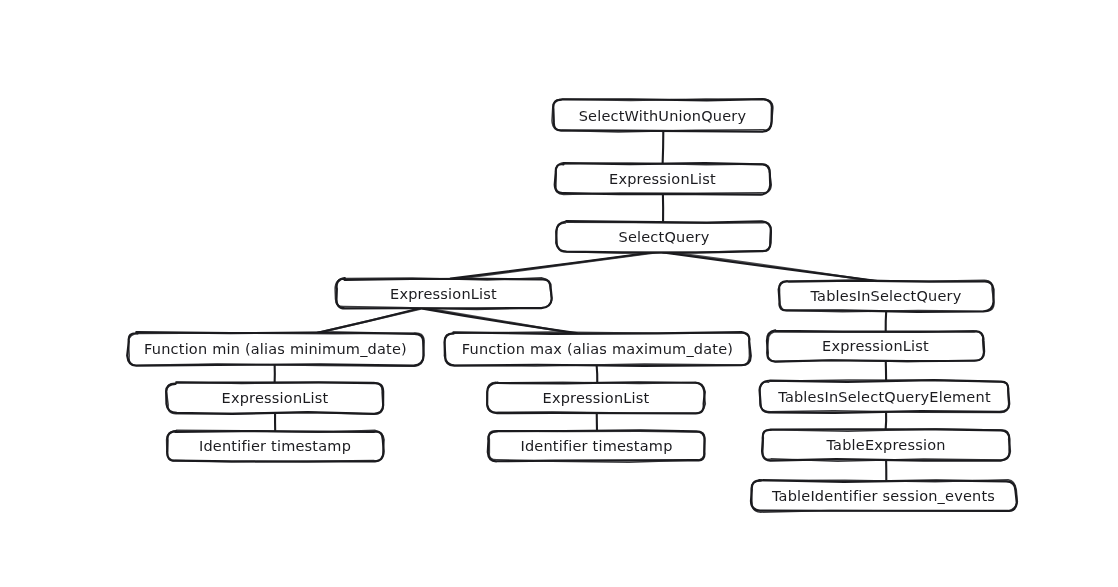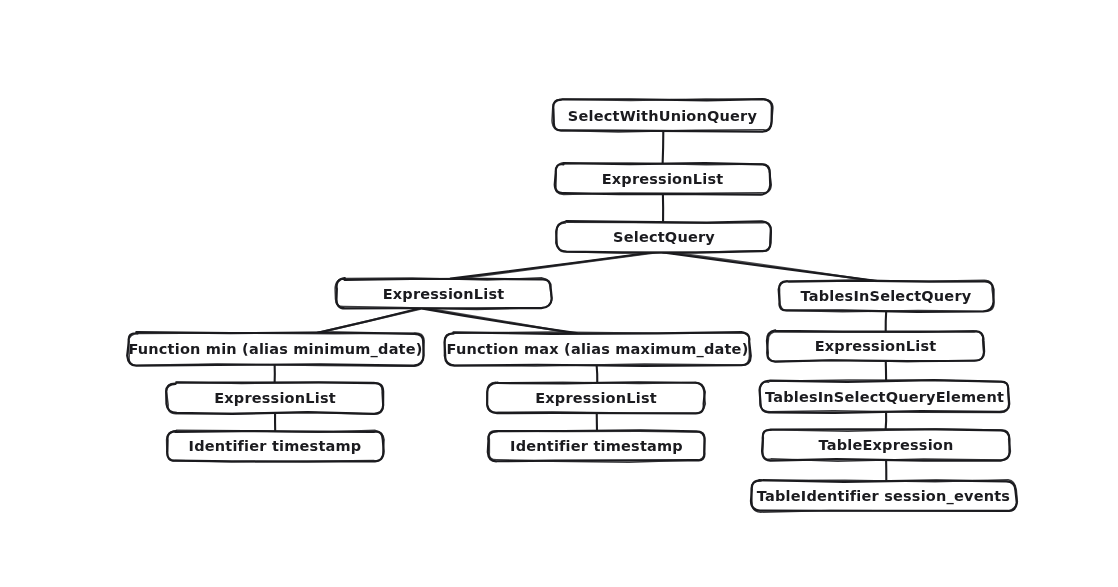--- a/index.html
+++ b/index.html
@@ -12,21 +12,20 @@
     width: 1118px;
     height: 587px;
     overflow: hidden;
     font-family: "DejaVu Sans", sans-serif;
   }
   #diagram-canvas {
     position: relative;
     width: 1118px;
     height: 587px;
     background: #ffffff;
-    font-weight: bold;
   }
   svg.graph {
     position: absolute;
     top: 0;
     left: 0;
     width: 1118px;
     height: 587px;
   }
   .edge-line {
     stroke: #1b1b1f;

